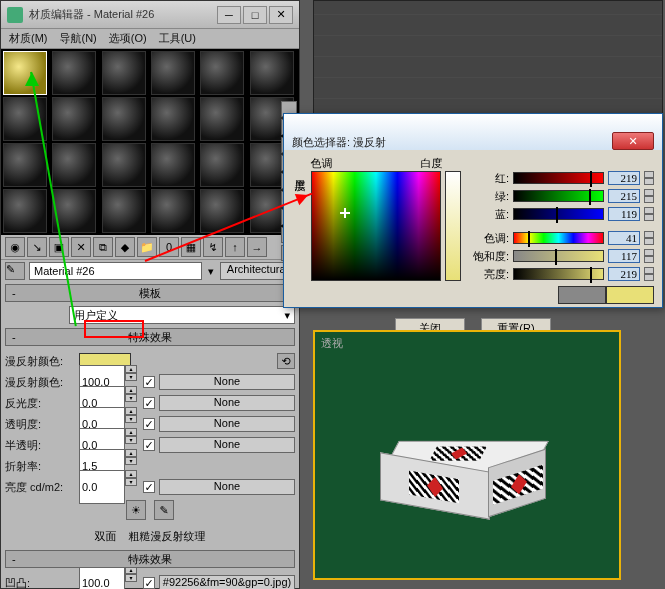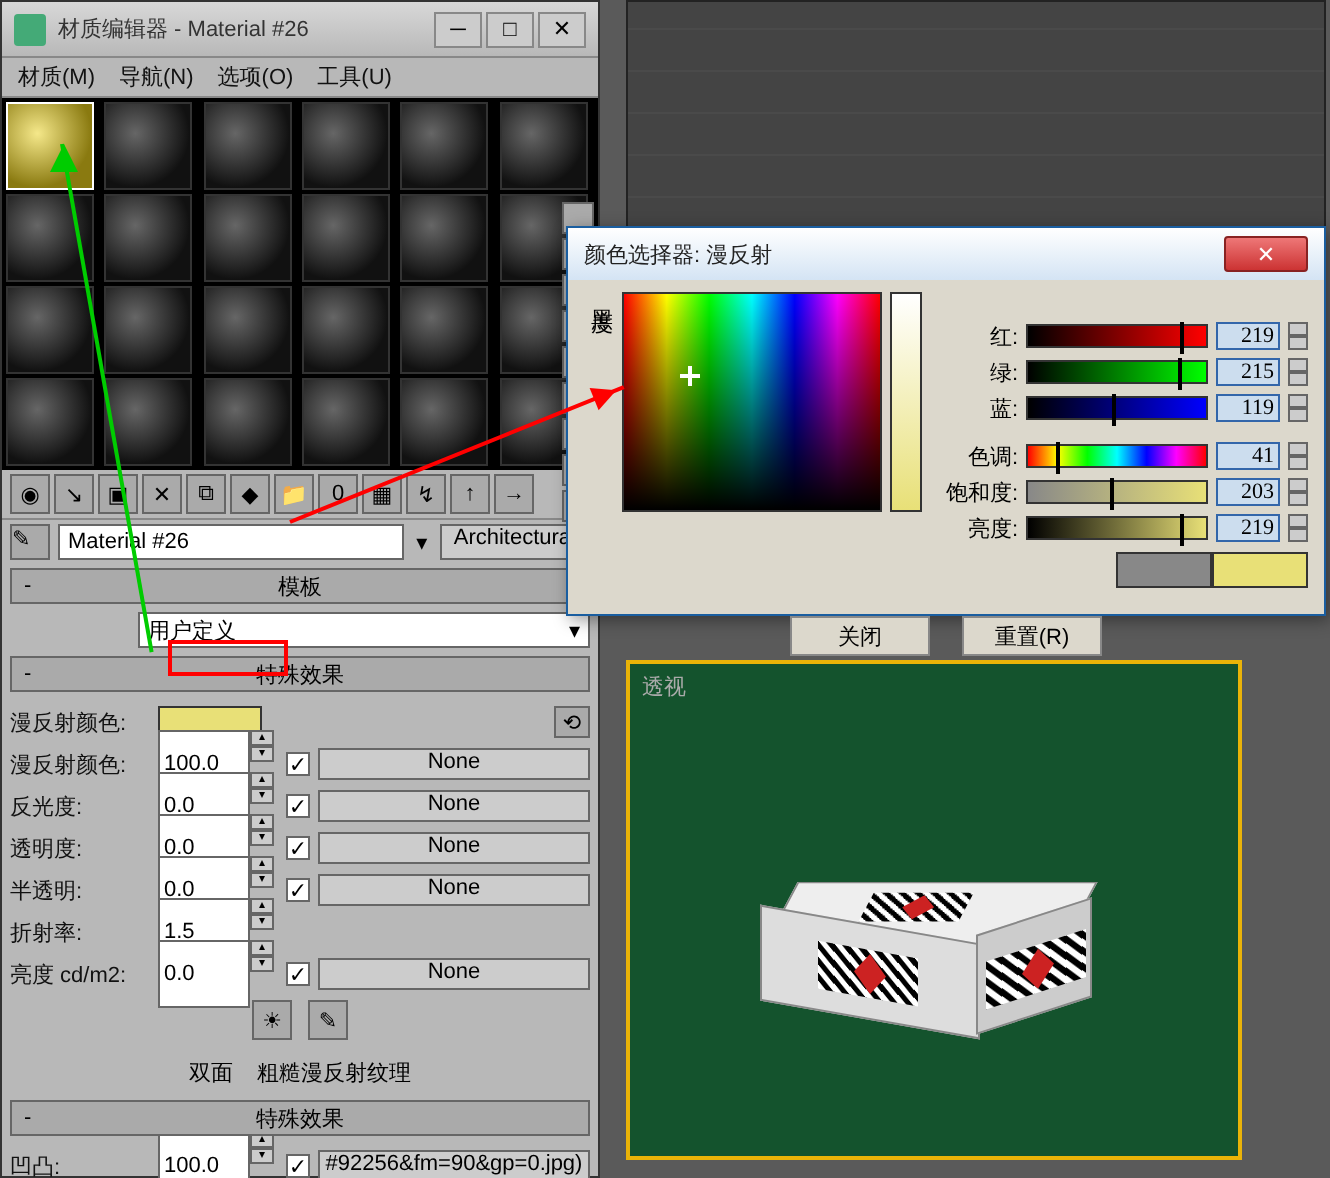--- a/index.html
+++ b/index.html
@@ -38,21 +38,21 @@
 .field-row .spinner input { width: 46px; height: 16px; border: 1px solid #666; background: #fff; padding: 16px 2px; }
 .field-row .spinbtns { display: flex; flex-direction: column; }
 .field-row .spinbtns .sb { width: 12px; height: 8px; background: #ccc; border: 1px solid #666; font-size: 6px; line-height: 6px; text-align: center; cursor: pointer; }
 .field-row .chk { width: 12px; height: 12px; border: 1px solid #666; background: #fff; cursor: pointer; display:flex; align-items:center; justify-content:center; }
 .field-row .mapbtn { flex: 1; height: 16px; background: #ccc; border: 1px solid #666; cursor: pointer; text-align: center; }
 .dropdown { height: 18px; border: 1px solid #666; background: #fff; padding: 0 4px; display: flex; align-items: center; justify-content: space-between; cursor: pointer; }
 .cb-row { display:flex; align-items:center; gap:12px; justify-content:center; padding:4px; }
 
 
 .color-dialog { position: absolute; left: 283px; top: 113px; width: 380px; height: 195px; background: #dcd8cc; border: 1px solid #1a5ea0; box-shadow: 2px 2px 8px rgba(0,0,0,0.4); }
-.color-titlebar { height: 26px; background: linear-gradient(#fff,#d4e4f4); display: flex; align-items: center; padding: 0 8px; }
+.color-titlebar { height: 36px; background: linear-gradient(#fff,#d4e4f4); display: flex; align-items: flex-end; padding: 0 8px; }
 .color-titlebar .ttl { flex: 1; color: #222; }
 .color-titlebar .close { width: 42px; height: 18px; background: linear-gradient(#e77,#c33); border: 1px solid #822; border-radius: 2px; cursor: pointer; display:flex; align-items:center; justify-content:center; color:#fff; }
 .color-body { padding: 6px 8px; display: flex; gap: 8px; }
 .hue-panel { display: flex; flex-direction: column; align-items: center; }
 .hue-panel .lbls { width: 140px; display:flex; justify-content:space-between; font-size:11px; padding:0 4px; }
 .hue-wrap { display: flex; gap: 4px; align-items:flex-start; }
 .black-label { writing-mode: vertical-rl; font-size: 11px; height: 110px; display:flex; align-items:center; }
 .hue-field { width: 130px; height: 110px; background: linear-gradient(to bottom, transparent, #000), linear-gradient(to right, #f00,#ff0,#0f0,#0ff,#00f,#f0f,#f00); position: relative; border: 1px solid #333; cursor: crosshair; }
 .hue-field .cross { position: absolute; left: 28px; top: 36px; width: 10px; height: 10px; }
 .hue-field .cross::before, .hue-field .cross::after { content:''; position:absolute; background:#fff; }
@@ -303,20 +303,24 @@
 
 </div>
 
 <div class="color-dialog">
   <div class="color-titlebar">
     <span class="ttl">颜色选择器: 漫反射</span>
     <div class="close">✕</div>
   </div>
   <div class="color-body">
     <div class="hue-panel">
+      <div class="lbls">
+        <span>色调</span>
+        <span>白度</span>
+      </div>
       <div class="hue-wrap">
         <span class="black-label">黑度</span>
         <div class="hue-field">
             <div class="cross"></div>
           </div>
         <div class="white-bar"></div>
       </div>
     </div>
     <div style="display:flex;flex-direction:column;flex:1">
       <div class="channels" id="channels">
@@ -362,21 +366,21 @@
     <div class="vspin">
               <div class="vs"></div>
               <div class="vs"></div>
             </div>
   </div>
           <div class="chan-row" style="">
     <span class="cl">饱和度:</span>
     <div class="grad" style="background:linear-gradient(to right,#888,#e8e077)">
               <div class="marker" style="left:45.88235294117647%"></div>
             </div>
-    <div class="val">203</div>
+    <div class="val">117</div>
     <div class="vspin">
               <div class="vs"></div>
               <div class="vs"></div>
             </div>
   </div>
           <div class="chan-row" style="">
     <span class="cl">亮度:</span>
     <div class="grad" style="background:linear-gradient(to right,#000,#e8e077)">
               <div class="marker" style="left:85.88235294117646%"></div>
             </div>

